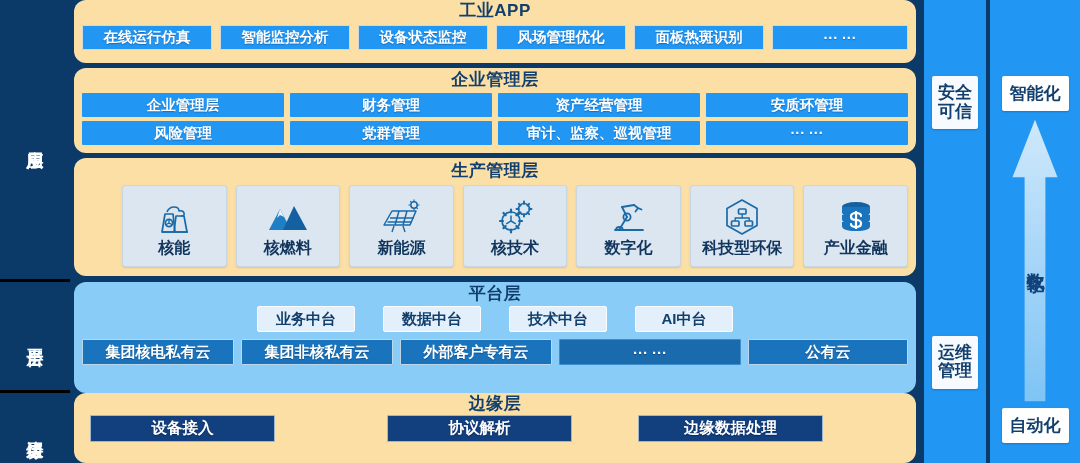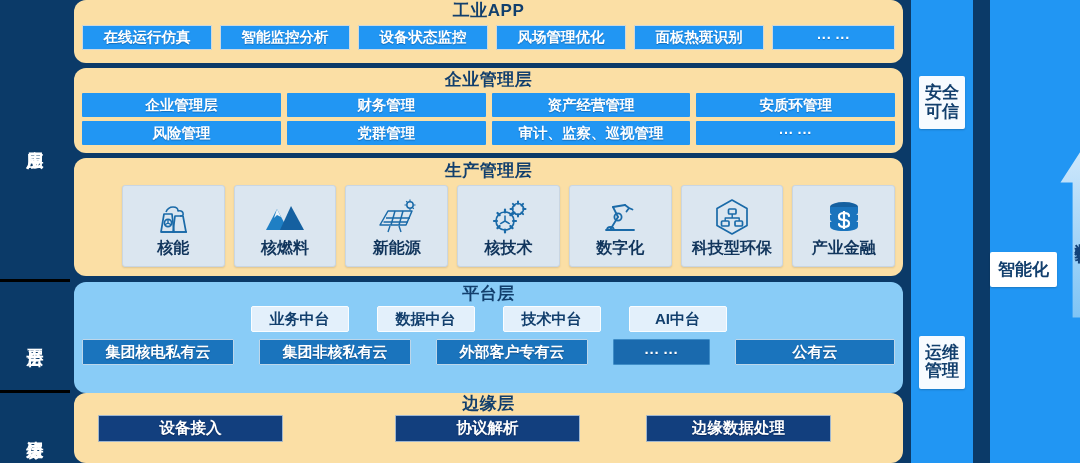--- a/index.html
+++ b/index.html
@@ -83,21 +83,21 @@
 
   
   .p-plat{height:100%;padding:3px 8px 8px;}
   .p-plat .panel-title{margin:0 0 4px;}
   .mid-row{display:flex;gap:28px;justify-content:center;margin-bottom:7px;}
   .mid-chip{
     background:#e3f0fb;border:1px solid #fafdff;color:#123f6d;font-weight:bold;
     font-size:15px;height:26px;min-width:98px;padding:0 10px;box-sizing:border-box;
     display:flex;align-items:center;justify-content:center;border-radius:2px;white-space:nowrap;
   }
-  .cloud-row{display:flex;gap:25px;align-items:flex-start;}
+  .cloud-row{display:flex;gap:7px;align-items:flex-start;}
   .cloud{
     background:#1a74bd;border:1px solid #bcd6ea;color:#fff;font-weight:bold;font-size:15px;
     height:26px;display:flex;align-items:center;justify-content:center;box-sizing:border-box;
     border-radius:1px;white-space:nowrap;text-shadow:0 1px 1px rgba(0,30,70,.4);
   }
   .cloud.plain{background:#1a6aae;border-color:#3e8dc8;}
 
   
   .p-edge{height:100%;padding:2px 8px 6px;}
   .p-edge .panel-title{margin:0 0 3px;}
@@ -117,22 +117,22 @@
   }
   .rcol .pill{
     background:#f7fbff;color:#123f6d;font-weight:bold;font-size:17px;line-height:1.1;
     width:46px;padding:8px 0;text-align:center;border-radius:2px;box-sizing:border-box;
     box-shadow:0 1px 2px rgba(0,0,0,.2);
   }
   .rcol .pill.top{margin-top:76px;}
   .rcol .pill.bot{margin-top:auto;margin-bottom:74px;}
 
   .acol{
-    width:90px;flex:0 0 90px;background:#2196f3;margin-left:17px;
-    display:flex;align-items:center;box-sizing:border-box;
+    width:90px;flex:0 0 90px;background:#2196f3;margin-left:4px;
+    display:flex;flex-direction:column;align-items:center;box-sizing:border-box;
     position:relative;
   }
   .acol .cap{
     background:#ffffff;color:#123f6d;font-weight:bold;font-size:17px;
     padding:6px 8px;border-radius:2px;white-space:nowrap;box-shadow:0 1px 2px rgba(0,0,0,.2);
   }
   .acol .cap.top{margin-top:76px;}
   .acol .cap.bot{margin-bottom:20px;}
   .arrow-wrap{flex:1 1 auto;display:flex;align-items:stretch;justify-content:center;position:relative;padding:6px 0 4px;}
   .arrow-wrap svg{display:block;height:100%;}
@@ -310,21 +310,21 @@
           <div class="cloud plain" style="flex:1 1 auto">··· ···</div>
           <div class="cloud" style="flex:0 0 160px">公有云</div>
         </div>
       </div>
     </div>
 
     <div class="band band-edge">
       <div class="panel p-edge">
         <div class="panel-title">边缘层</div>
         <div class="edge-row">
-          <div class="edge-btn" style="flex:0 0 185px;margin-left:16px">设备接入</div>
+          <div class="edge-btn" style="flex:0 0 185px;margin-left:8px">设备接入</div>
           <div class="edge-btn" style="flex:0 0 185px;margin-left:112px">协议解析</div>
           <div class="edge-btn" style="flex:0 0 185px;margin-left:66px">边缘数据处理</div>
         </div>
       </div>
     </div>
 
   </div>
 
   <div class="rcol">
     <div class="pill top">安全可信</div>

